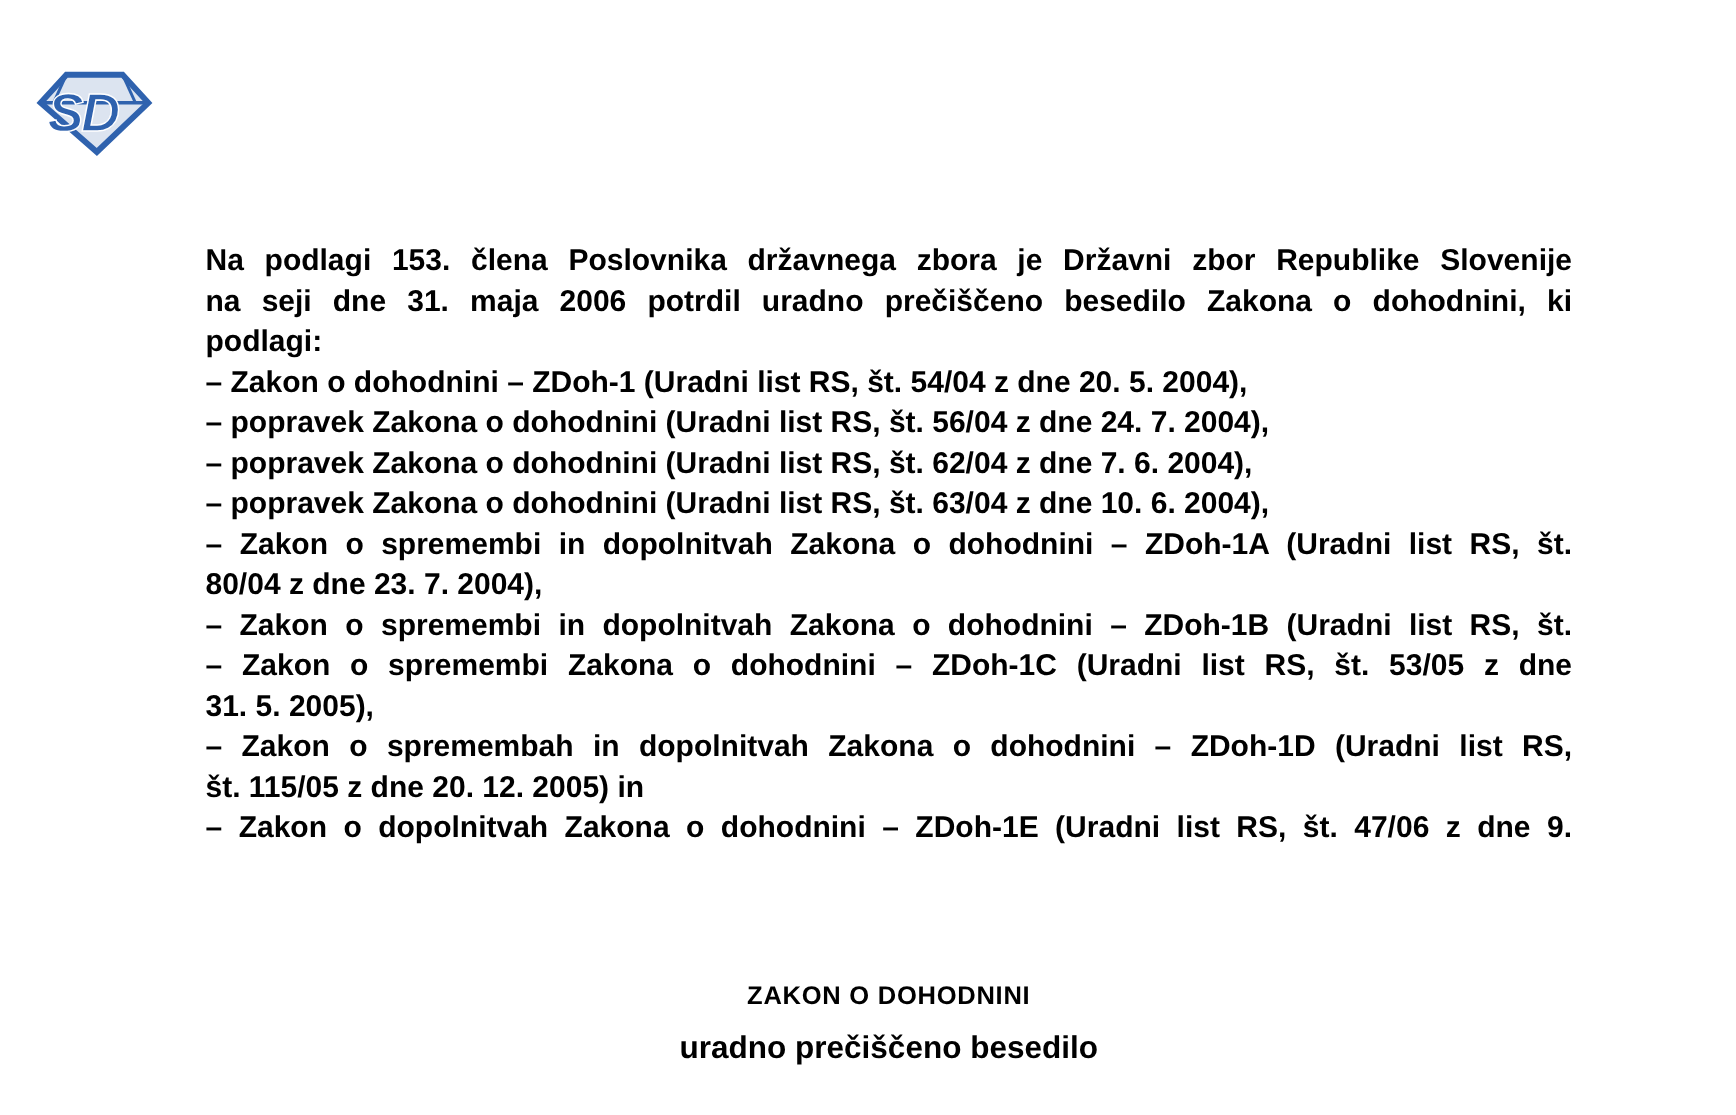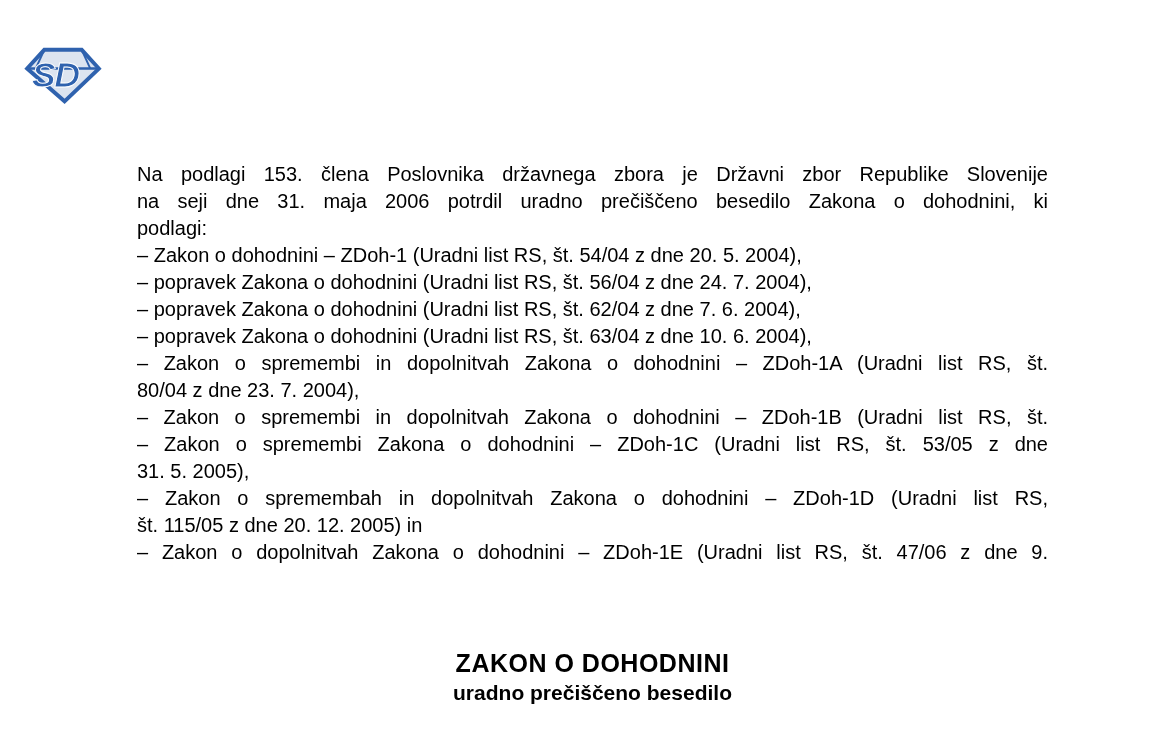--- a/index.html
+++ b/index.html
@@ -21,41 +21,42 @@
   }
   .textcol {
     position: absolute;
     left: 137px;
     top: 161px;
     width: 911px;
     font-size: 20px;
     line-height: 27px;
     letter-spacing: 0px;
   }
-  .line { white-space: normal; }
+  .line { white-space: normal; font-weight: bold; }
   .line.j {
     text-align: justify;
     text-align-last: justify;
   }
   .title-block {
     position: absolute;
     left: 137px;
     top: 648px;
     width: 911px;
     text-align: center;
     font-weight: bold;
   }
   .doc-title {
-    font-size: 25px;
+    font-size: 17px;
     line-height: 31px;
     letter-spacing: 0.5px;
   }
   .doc-subtitle, .doc-code {
     font-size: 21px;
     line-height: 27px;
+    margin-top: 6px;
   }
 </style>
 </head>
 <body>
 
 <div class="logo">
   <svg viewBox="0 0 100 74" width="78" height="60">
     <polygon points="4,30 26,6 74,6 96,30 52,72" fill="#dce4f0" stroke="#2f62ae" stroke-width="5" stroke-linejoin="miter"></polygon>
     <line x1="4" y1="30" x2="96" y2="30" stroke="#2f62ae" stroke-width="3"></line>
     <line x1="26" y1="6" x2="15" y2="30" stroke="#2f62ae" stroke-width="2.5"></line>

